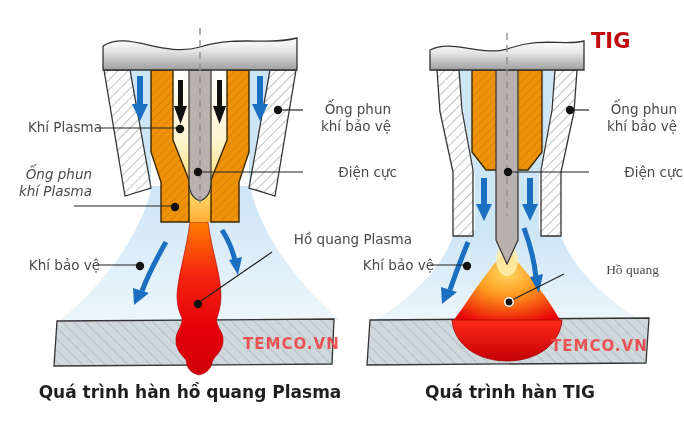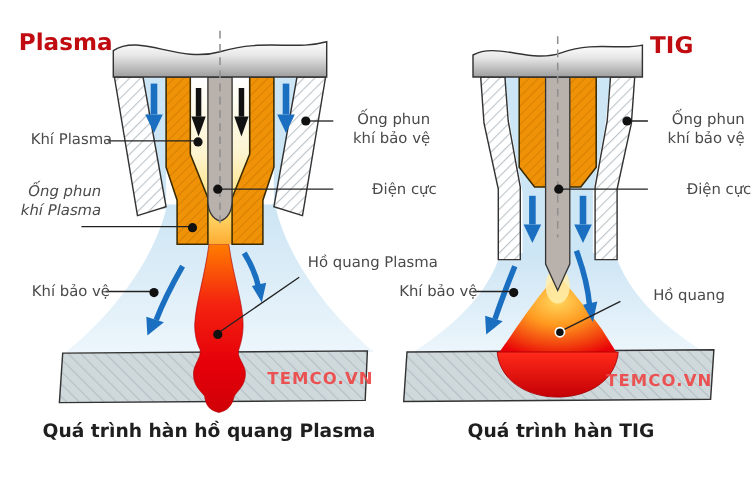--- a/index.html
+++ b/index.html
@@ -197,34 +197,33 @@
     </g>
     <g fill="#111">
       <circle cx="570" cy="110" r="4.2"></circle>
       <circle cx="508" cy="172" r="4.2"></circle>
       <circle cx="467" cy="266" r="4.2"></circle>
       <circle cx="509" cy="302" r="4.2" stroke="#fff" stroke-width="1.5"></circle>
     </g>
   </g>
 </svg>
 
-  <div class="title" style="left:17px;top:26px;">Plasma</div>
   <div class="title" style="left:591px;top:29px;">TIG</div>
 
   <div class="lbl" style="left:12px;top:119px;width:90px;">Khí Plasma</div>
   <div class="lbl" style="left:8px;top:166px;width:84px;font-style:italic;">Ống phun khí Plasma</div>
   <div class="lbl" style="left:307px;top:101px;width:84px;">Ống phun khí bảo vệ</div>
   <div class="lbl" style="left:307px;top:164px;width:90px;">Điện cực</div>
   <div class="lbl" style="left:10px;top:257px;width:90px;">Khí bảo vệ</div>
-  <div class="lbl" style="left:258px;top:231px;width:140px;">Hồ quang Plasma</div>
+  <div class="lbl" style="left:272px;top:231px;width:140px;">Hồ quang Plasma</div>
 
   <div class="lbl" style="left:593px;top:101px;width:84px;">Ống phun khí bảo vệ</div>
   <div class="lbl" style="left:593px;top:164px;width:90px;">Điện cực</div>
   <div class="lbl" style="left:344px;top:257px;width:90px;">Khí bảo vệ</div>
-  <div class="lbl" style="left:569px;top:261px;width:90px;">Hồ quang</div>
+  <div class="lbl" style="left:569px;top:261px;width:90px;font-family:Liberation Serif, serif;">Hồ quang</div>
 
   <div class="caption" style="left:385px;top:382px;width:250px;">Quá trình hàn TIG</div>
   <div class="caption" style="left:25px;top:382px;width:330px;">Quá trình hàn hồ quang Plasma</div>
 
   <div class="watermark" style="left:243px;top:335px;">TEMCO.VN</div>
   <div class="watermark" style="left:551px;top:337px;">TEMCO.VN</div>
 
 </div>
 
 </body></html>

